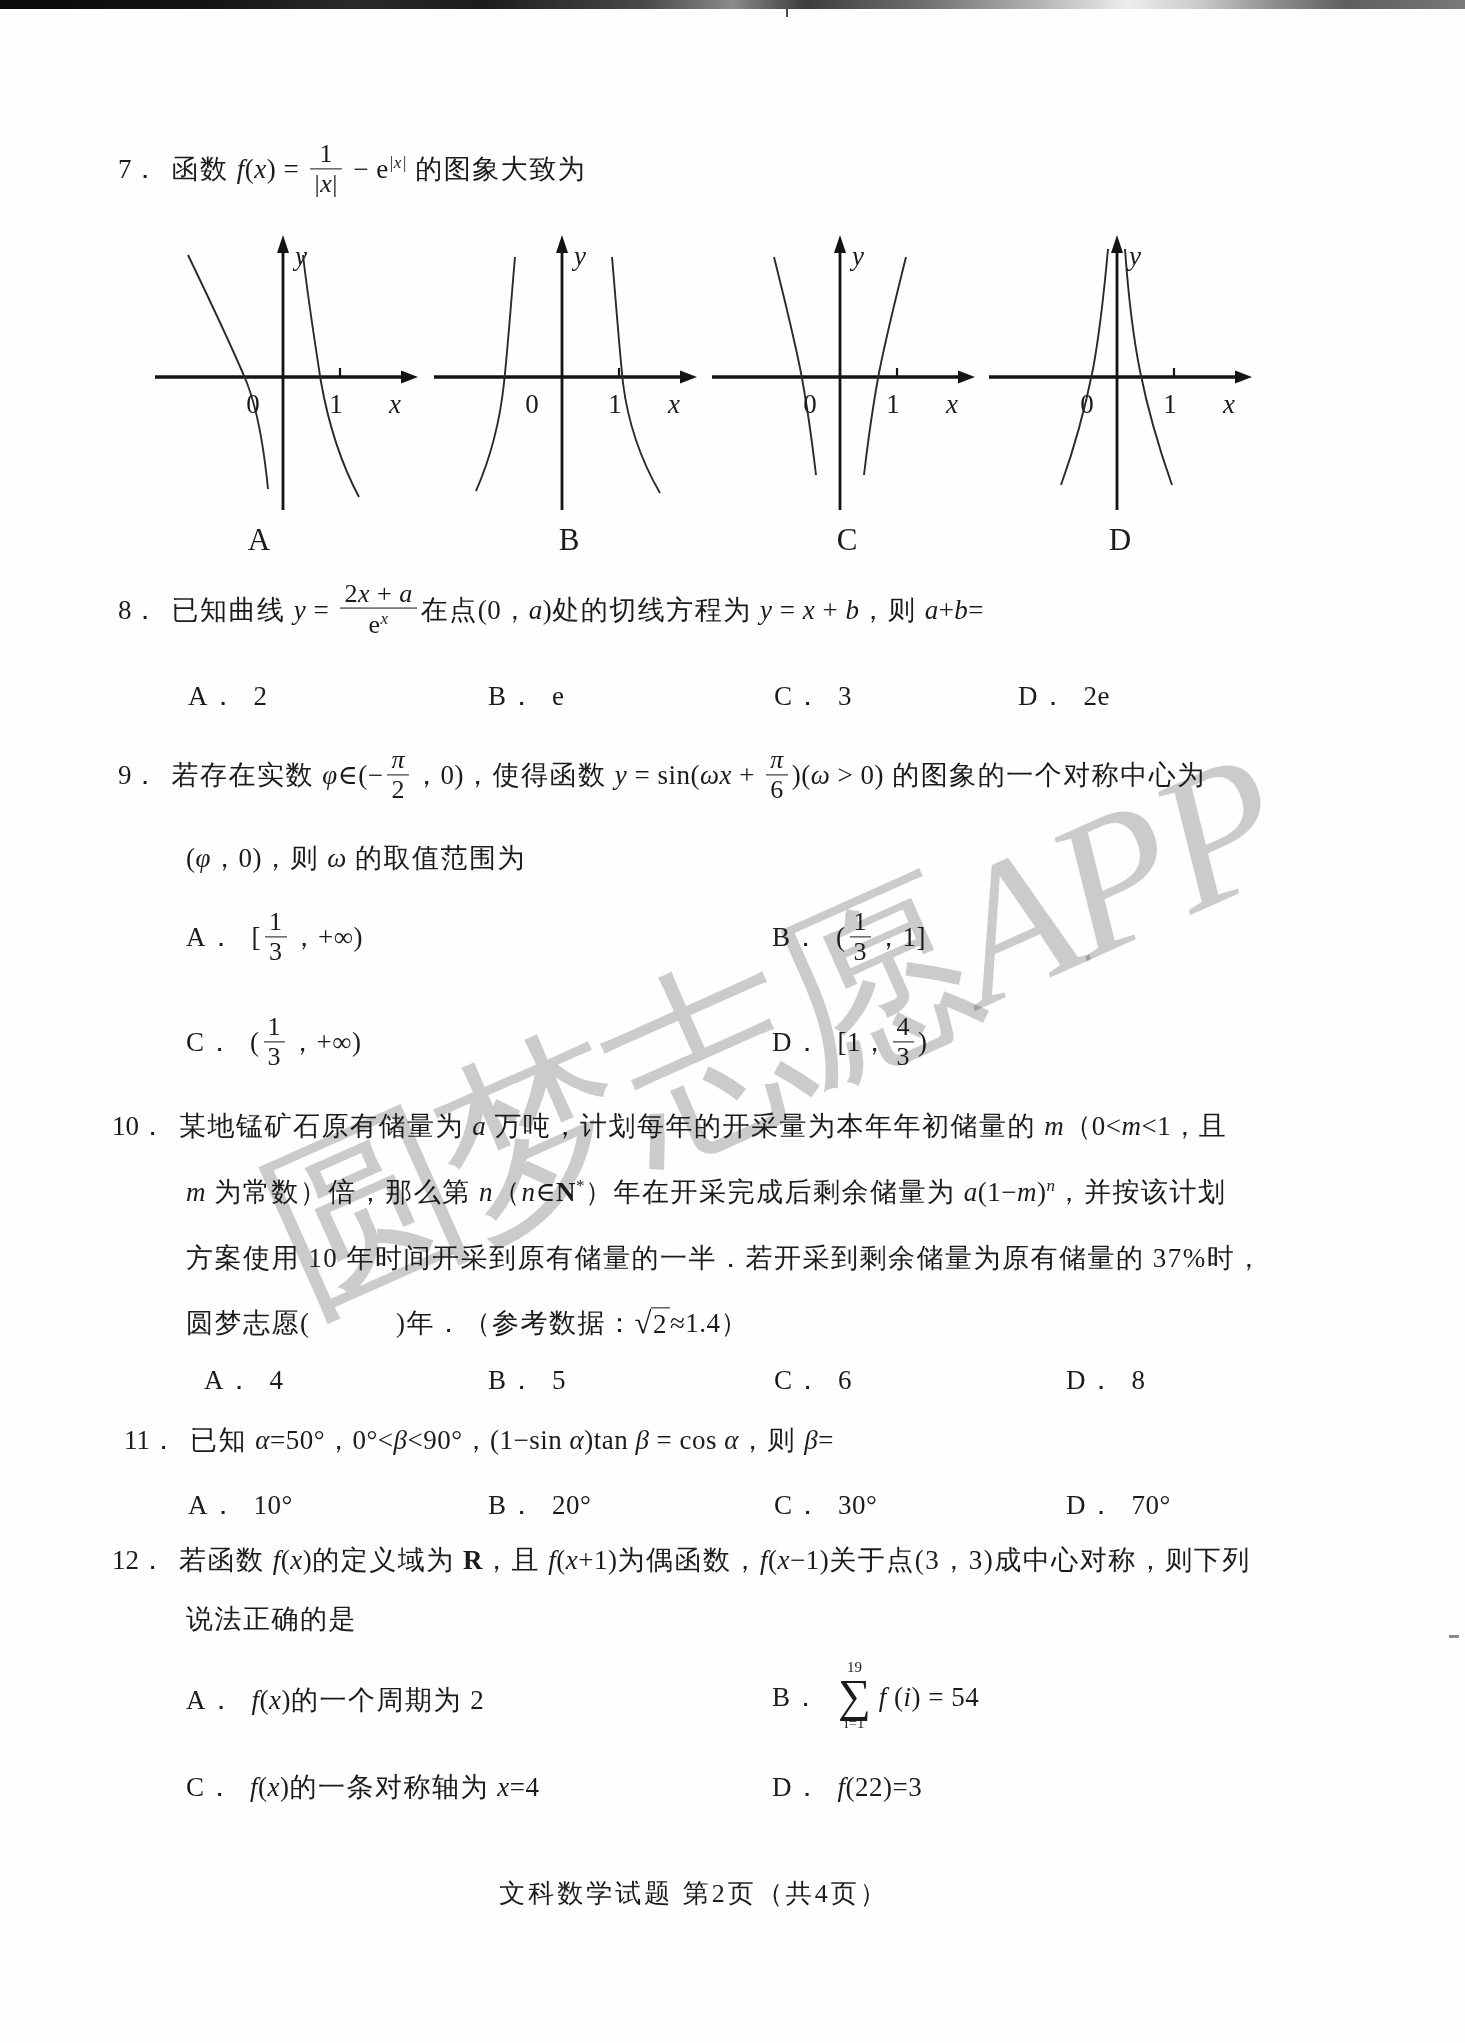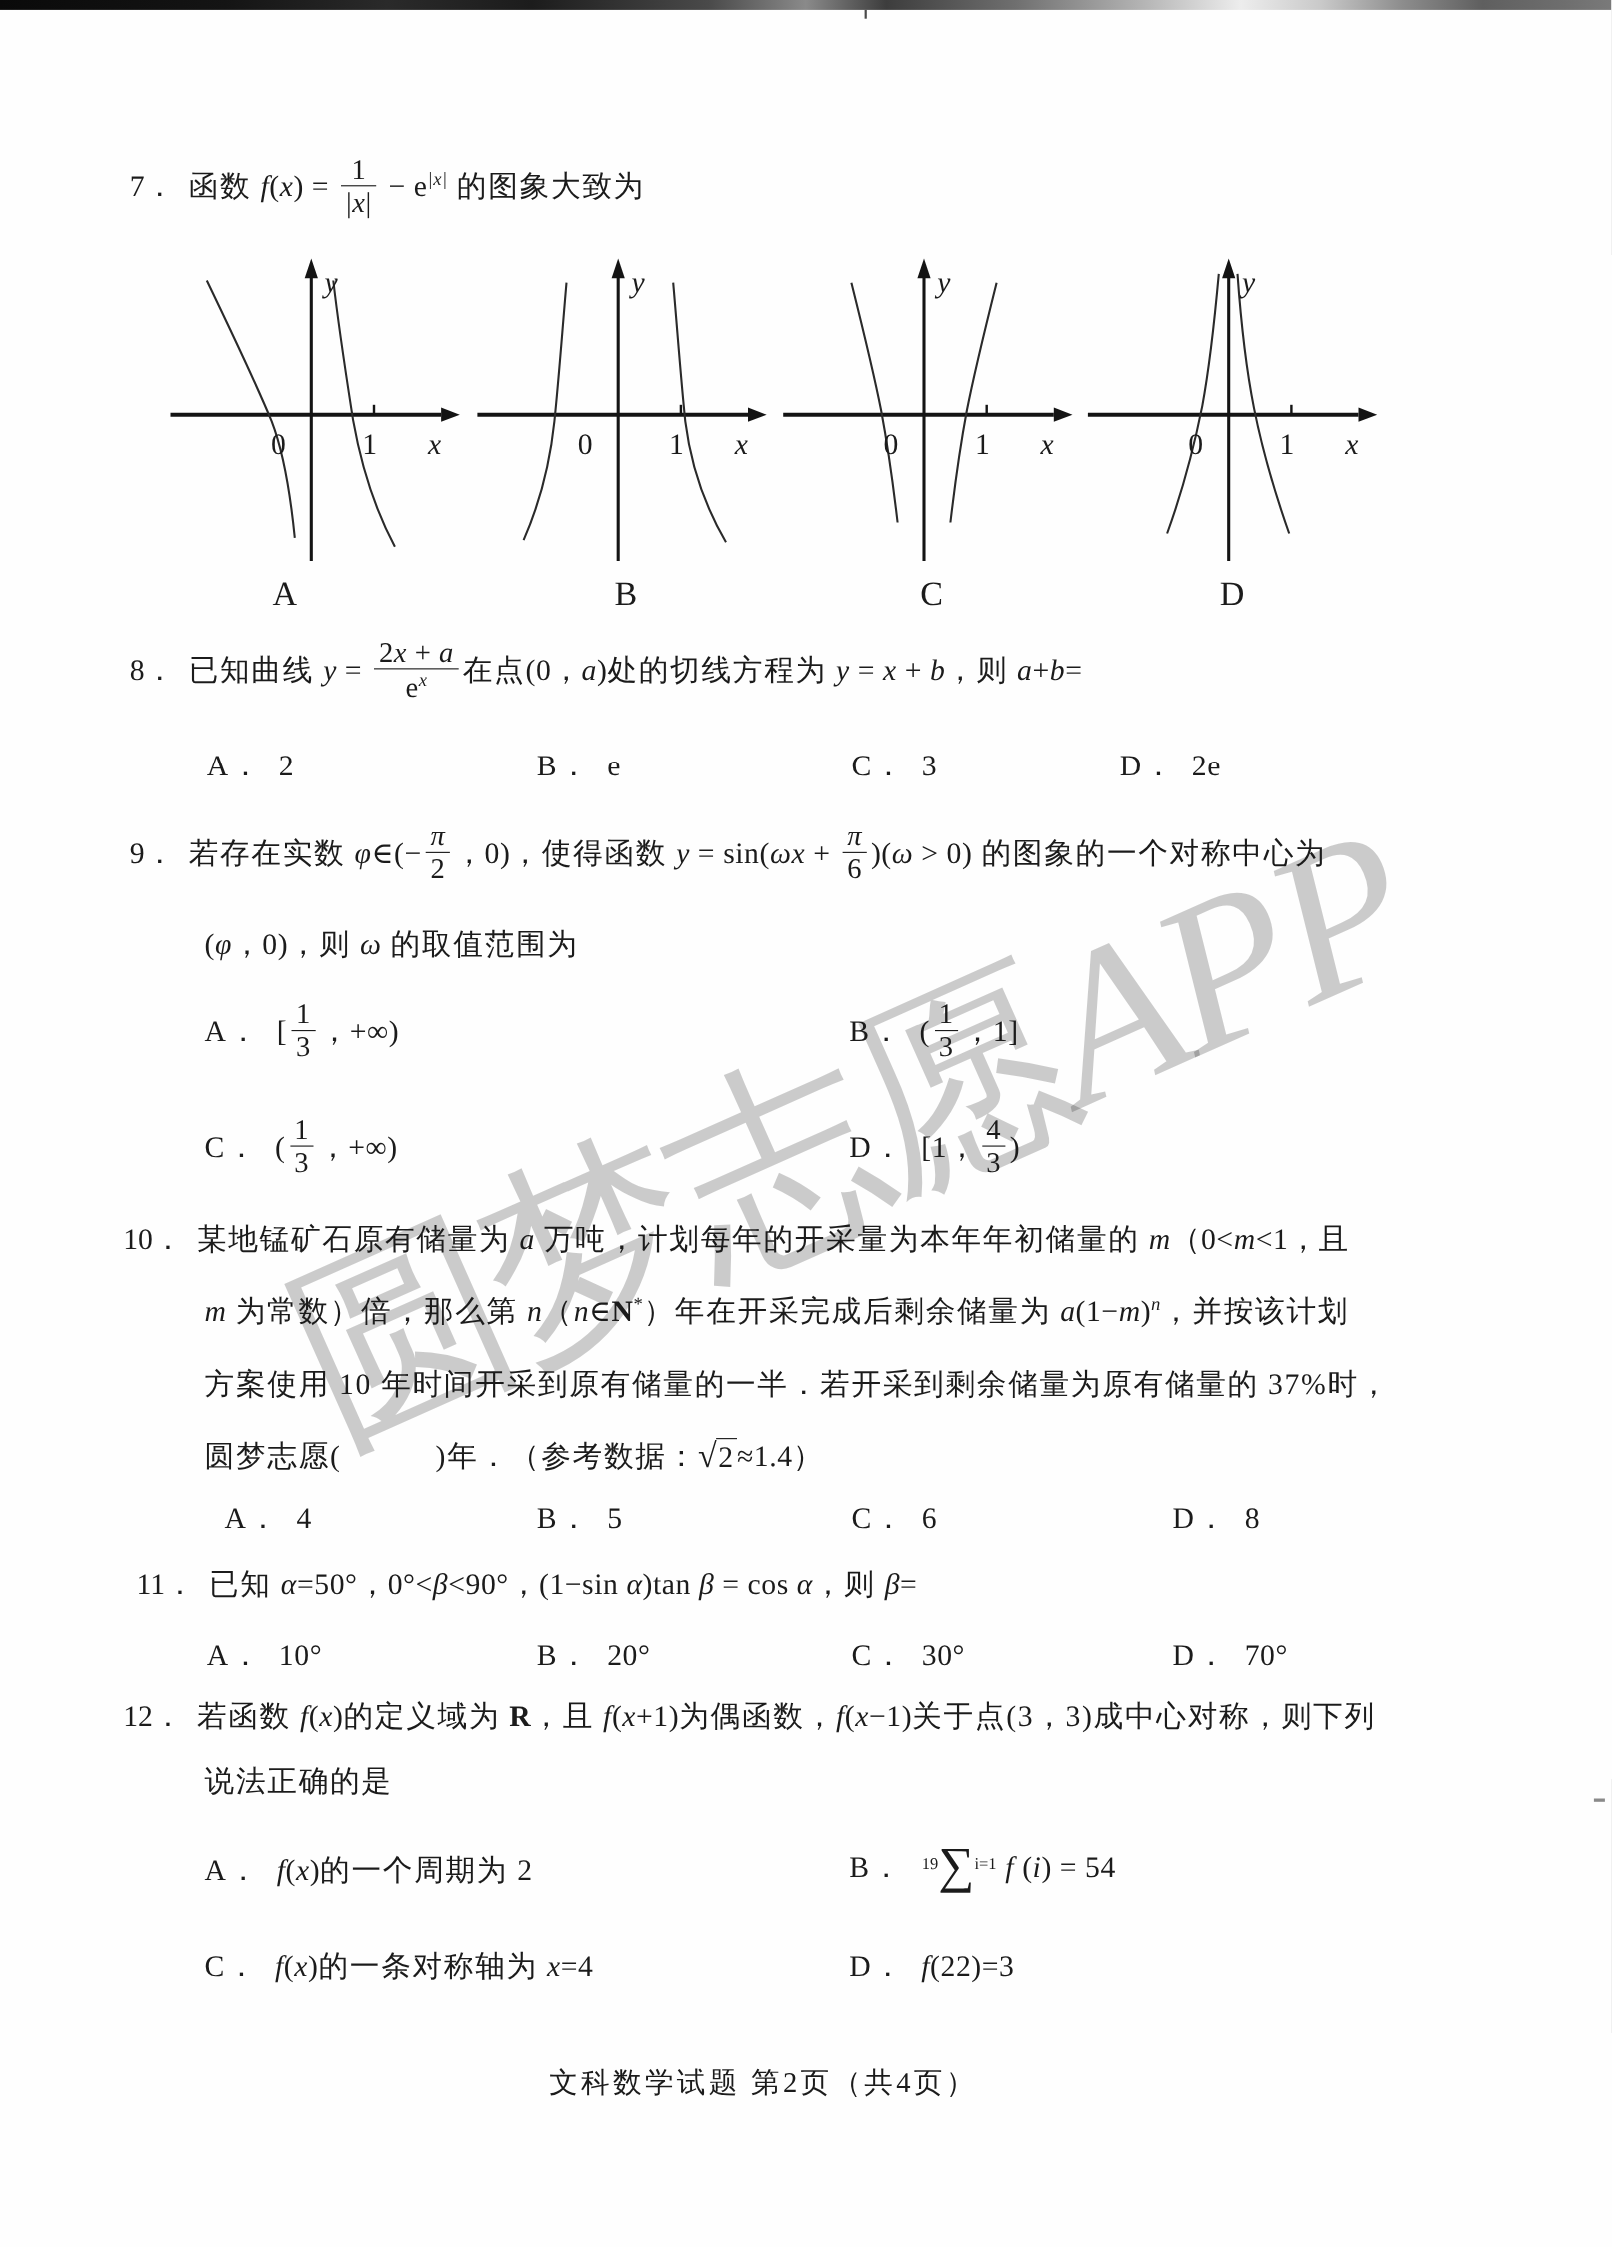--- a/index.html
+++ b/index.html
@@ -22,21 +22,21 @@
     font-size:27px;letter-spacing:1.5px;}
   .qno{margin-right:13px;letter-spacing:0;}
   .mi{font-style:italic;letter-spacing:0.5px;}
   .mr{letter-spacing:0.5px;}
   .mb{font-weight:bold;letter-spacing:0.5px;}
   sup.msup{font-size:17px;letter-spacing:0;}
   .frac{display:inline-block;vertical-align:middle;text-align:center;line-height:1.12;
     margin:0 4px;transform:translateY(-3px);font-size:26px;}
   .frac .fn{display:block;border-bottom:1.6px solid #151515;padding:0 4px;}
   .frac .fd{display:block;padding:0 4px;}
-  .sum{display:inline-flex;flex-direction:row;align-items:center;vertical-align:middle;
+  .sum{display:inline-flex;flex-direction:column;align-items:center;vertical-align:middle;
     line-height:1;font-size:15px;letter-spacing:0;margin:0 8px 0 2px;transform:translateY(-4px);}
   .sum .ssym{font-size:46px;line-height:0.9;}
   .sqrt{display:inline-flex;align-items:flex-start;vertical-align:middle;transform:translateY(-2px);}
   .sqrt .rad{font-size:31px;line-height:1;margin-right:-2px;}
   .sqrt .sqarg{border-top:1.8px solid #151515;line-height:1.15;padding:1px 3px 0 2px;}
   .olabel{margin-right:15px;letter-spacing:2px;}
   
   svg.graph{position:absolute;top:227px;z-index:2;overflow:visible;}
   .ax{stroke:#141414;stroke-width:3.6;fill:none;}
   .ay{stroke:#141414;stroke-width:2.8;fill:none;}

